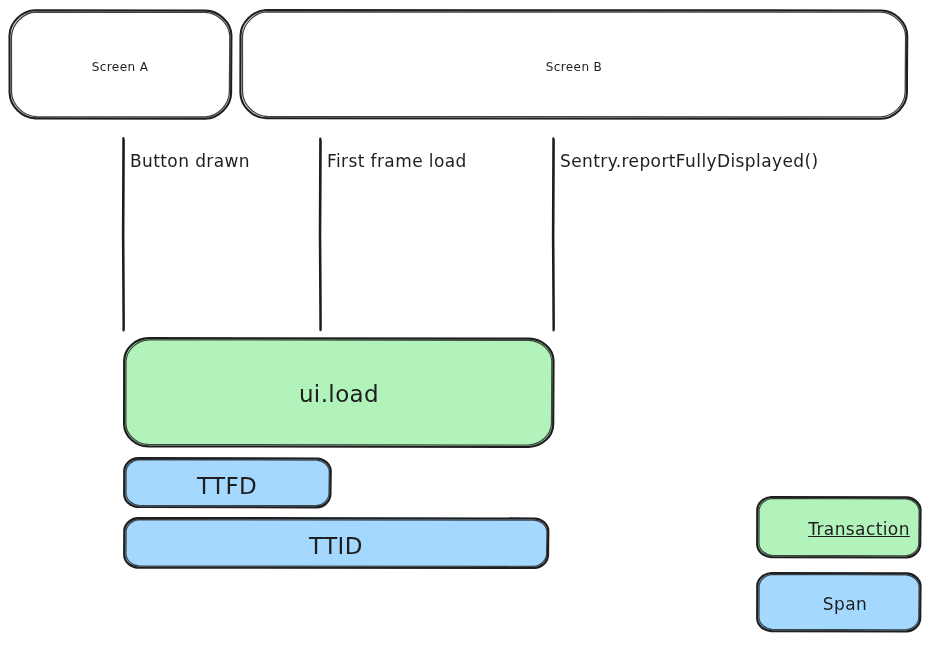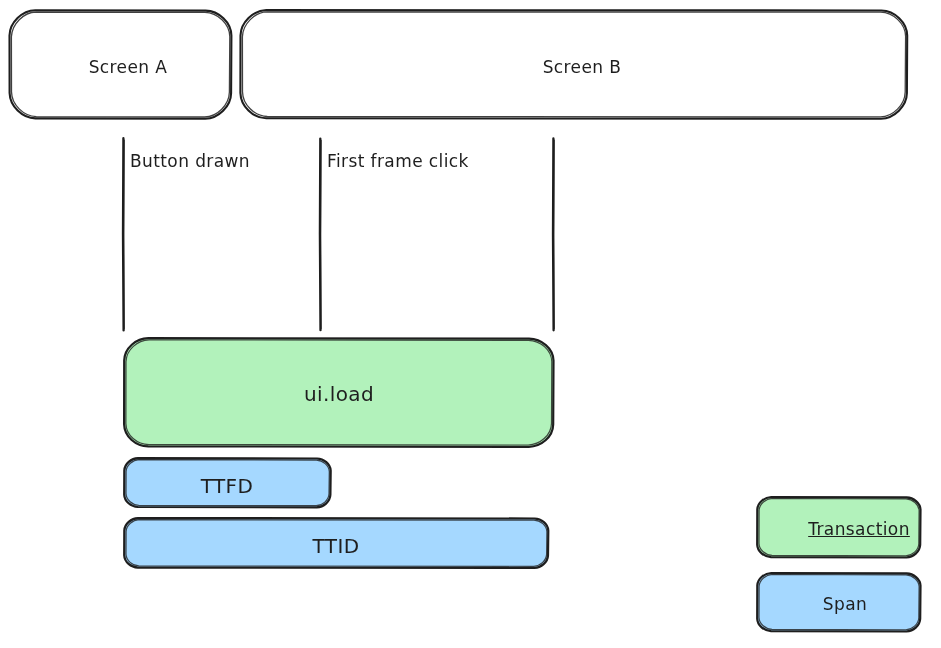--- a/index.html
+++ b/index.html
@@ -31,28 +31,27 @@
     font-family: "DejaVu Sans", sans-serif;
     white-space: nowrap;
     letter-spacing: 0.4px;
     -webkit-font-smoothing: antialiased;
   }
   .lbl-center {
     text-align: center;
     transform: translate(-50%, -50%);
   }
   .screen-label {
-    font-size: 17px;
-    margin-left: 8px;
+    font-size: 12px;
   }
   .marker-label {
     font-size: 17px;
   }
   .bar-label {
-    font-size: 20px;
+    font-size: 23px;
   }
   .legend-label {
     font-size: 17px;
   }
 </style>
 </head>
 <body>
 
 <div id="canvas">
 
@@ -146,22 +145,23 @@
                C765.5 629.1 759.3 624.1 759.0 617.6 Z" fill="none" stroke="#1e1e1e" stroke-width="1.2" stroke-linecap="round" stroke-linejoin="round" opacity="0.8"></path>
     </g>
   </svg>
 
   <div class="lbl lbl-center screen-label" style="left:120px; top:67px;">Screen A</div>
 
   <div class="lbl lbl-center screen-label" style="left:574px; top:67px;text-align:right;">Screen B</div>
 
   <div class="lbl marker-label" style="left:130px; top:151px;">Button drawn</div>
 
-  <div class="lbl marker-label" style="left:327px; top:151px;">First frame click</div>
+  <div class="lbl marker-label" style="left:327px; top:151px;">First frame load</div>
 
+  <div class="lbl marker-label" style="left:560px; top:151px;">Sentry.reportFullyDisplayed()</div>
 
   <div class="lbl lbl-center bar-label" style="left:339px; top:394px;">ui.load</div>
 
   <div class="lbl lbl-center bar-label" style="left:227px; top:486px;">TTFD</div>
 
   <div class="lbl lbl-center bar-label" style="left:336px; top:546px;">TTID</div>
 
   <div class="lbl lbl-center legend-label" style="left:859px; top:529px;text-decoration:underline;">Transaction</div>
 
   <div class="lbl lbl-center legend-label" style="left:845px; top:604px;">Span</div>

